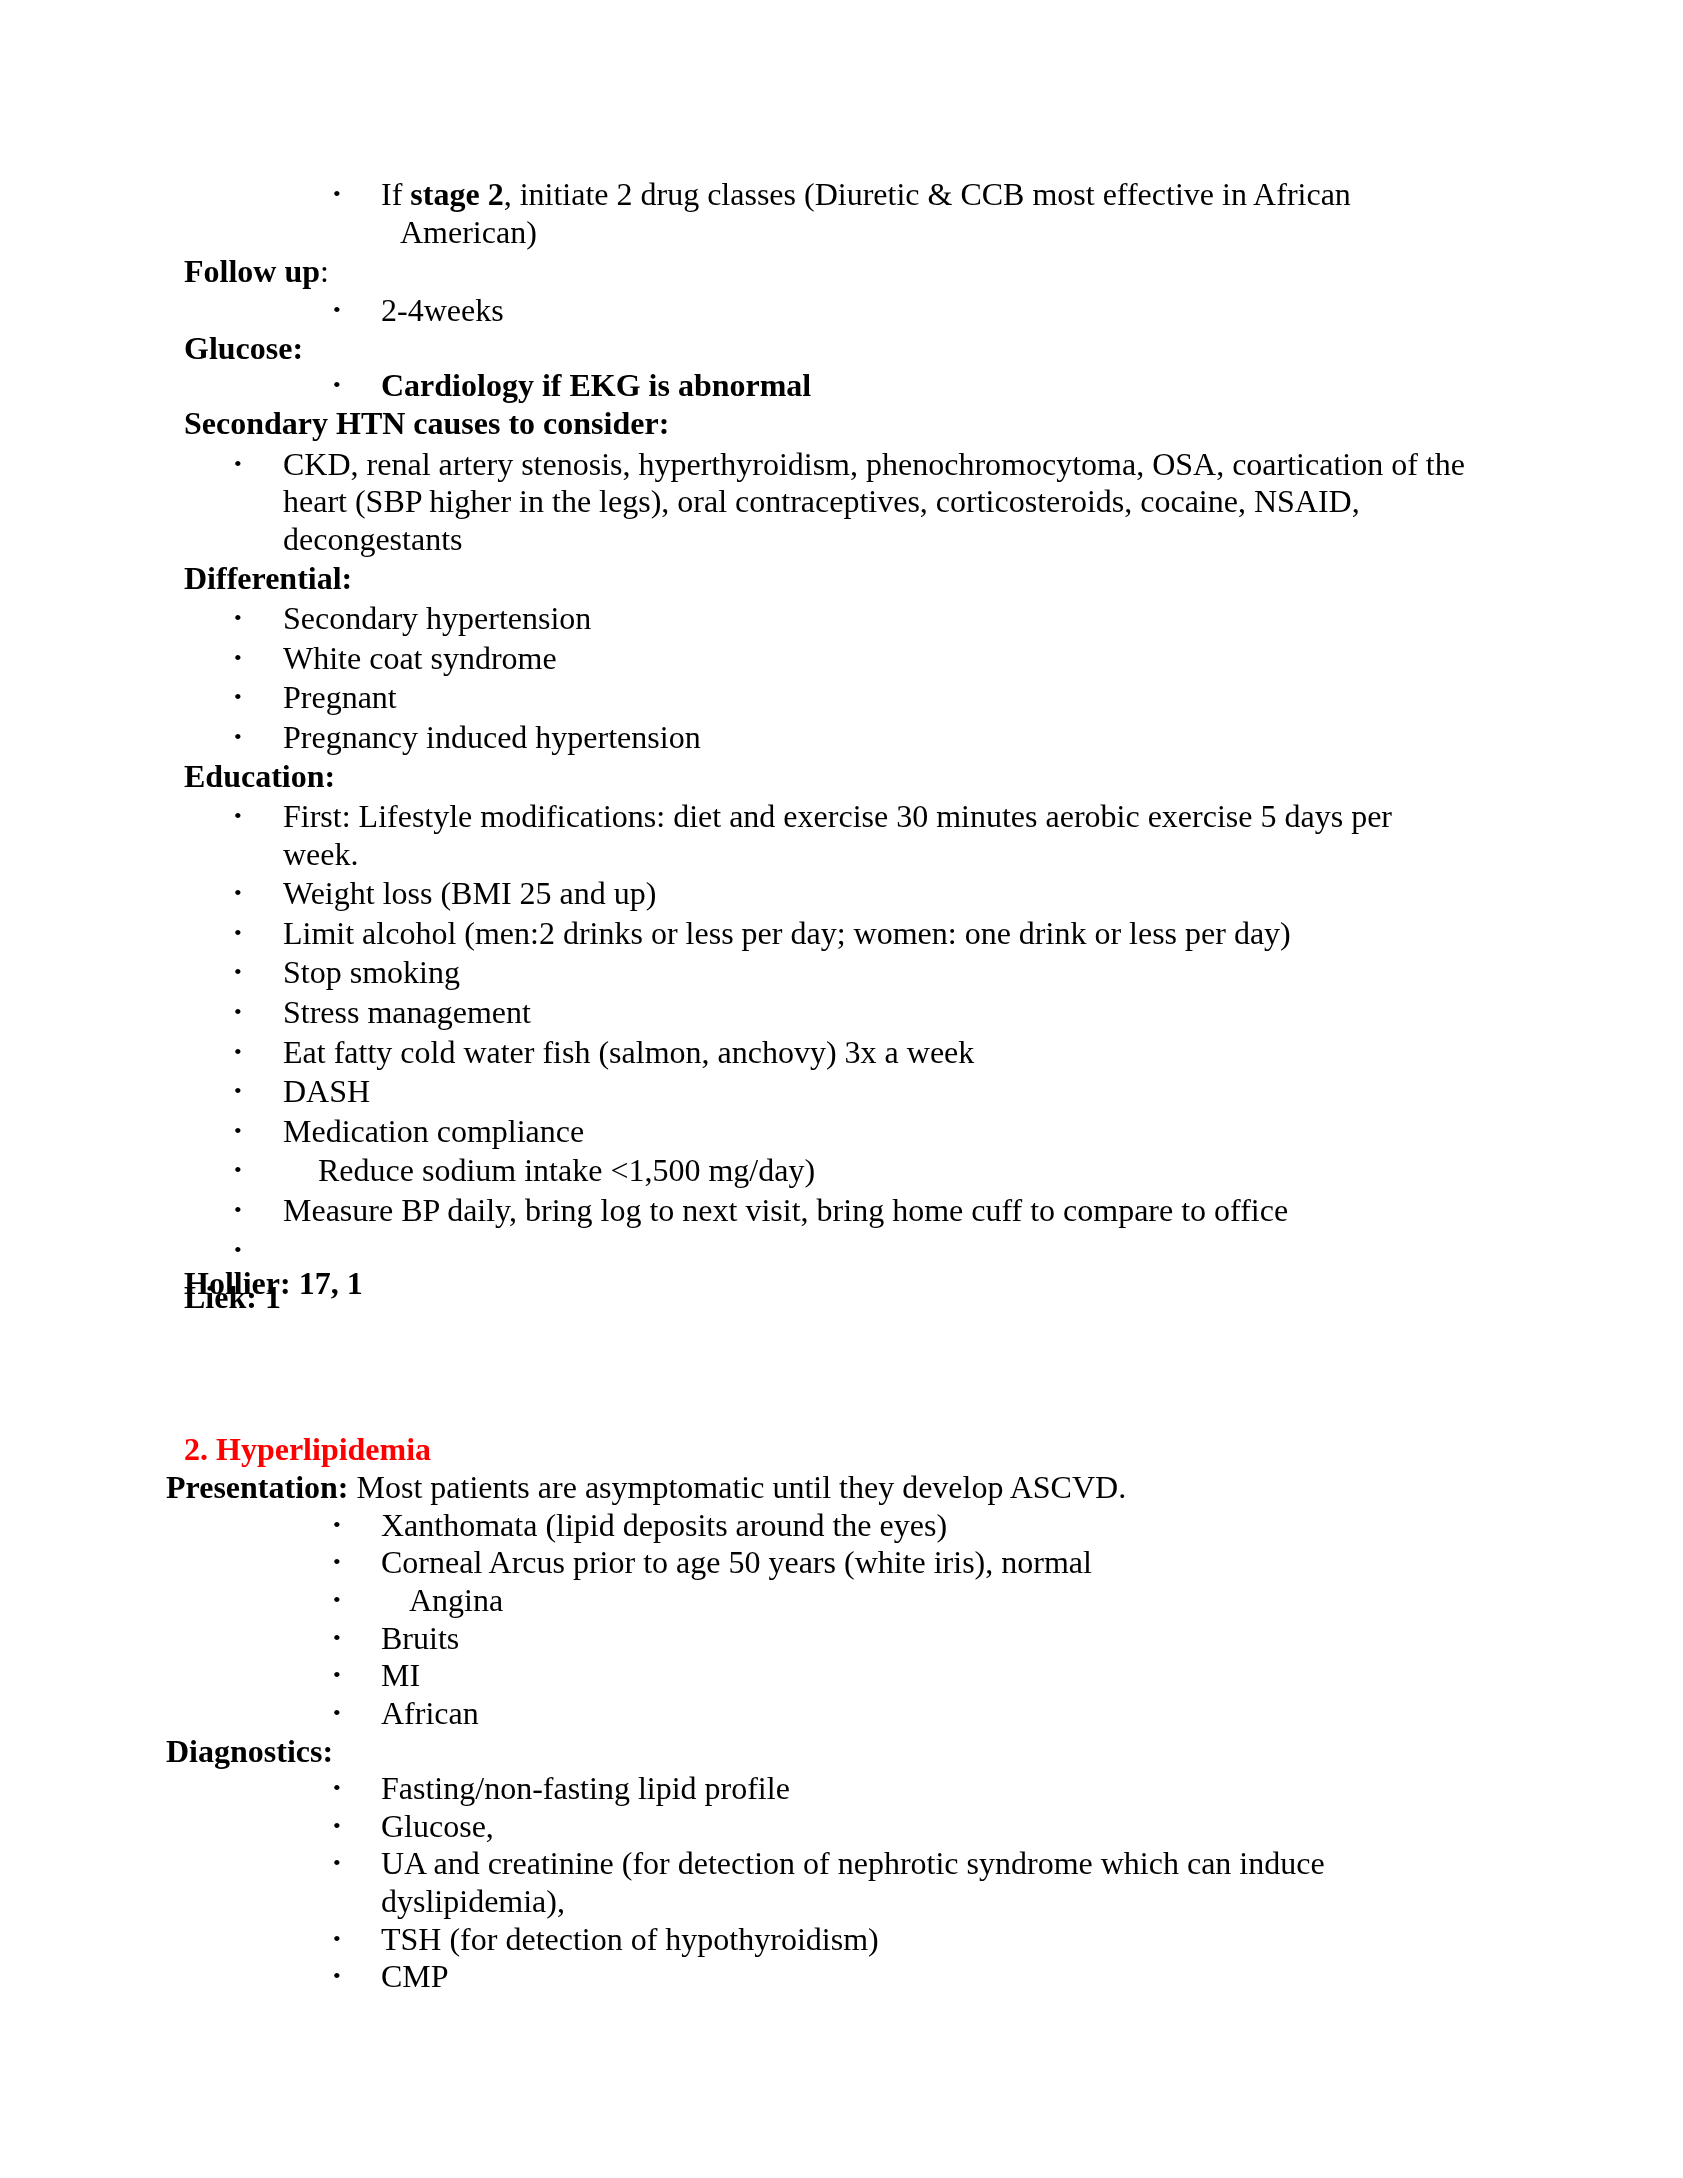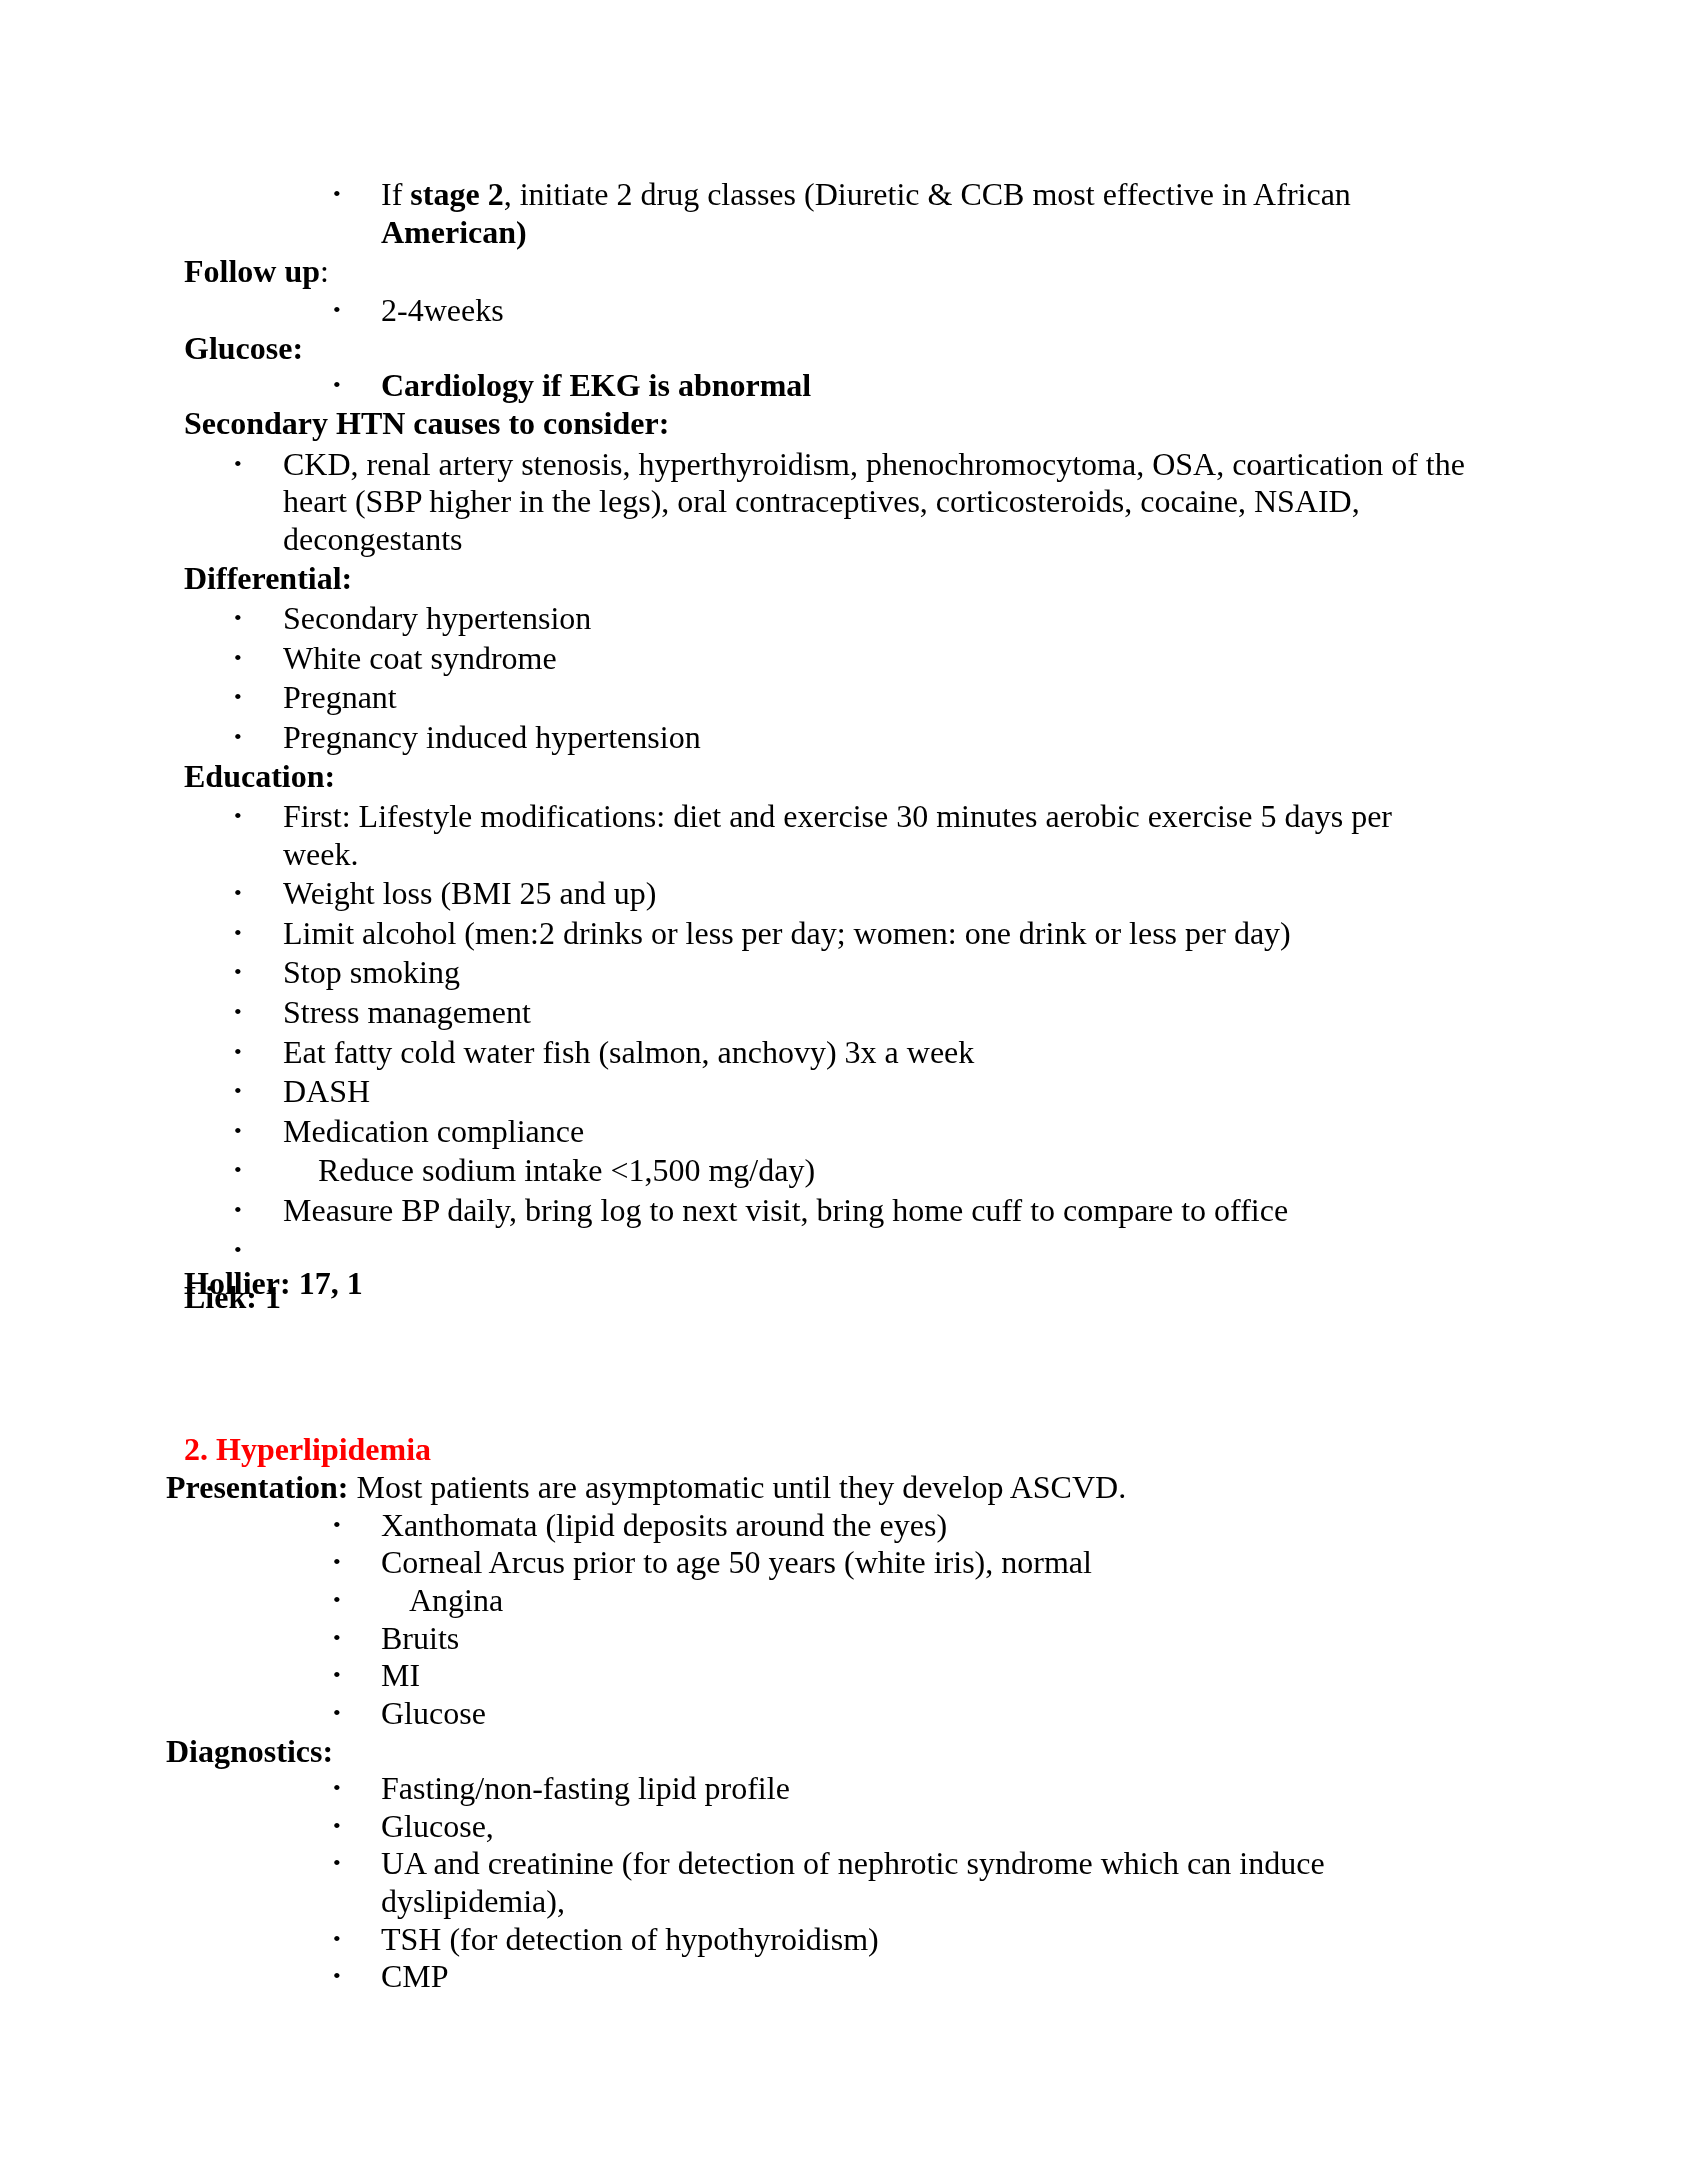--- a/index.html
+++ b/index.html
@@ -40,21 +40,21 @@
 </style>
 </head>
 <body>
 
 <div class="page">
 
   <span class="bullet" style="left:333px; top:175px;">•</span>
   <div class="line" style="left:381px; top:175px;">
     <span>If </span><span class="bold">stage 2</span><span>, initiate 2 drug classes (Diuretic &amp; CCB most effective in African</span>
   </div>
-  <div class="line" style="left:381px; top:213px;font-weight:bold;">American)</div>
+  <div class="line" style="left:400px; top:213px;">American)</div>
 
   <div class="line" style="left:184px; top:252px;">
     <span class="bold">Follow up</span><span>:</span>
   </div>
   <span class="bullet" style="left:333px; top:291px;">•</span>
   <div class="line" style="left:381px; top:291px;">2-4weeks</div>
 
   <div class="line bold" style="left:184px; top:329px;">Glucose:</div>
   <span class="bullet" style="left:333px; top:366px;">•</span>
   <div class="line bold" style="left:184px; top:404px;">Secondary HTN causes to consider:</div>
@@ -112,21 +112,21 @@
   <div class="line" style="left:381px; top:1506px;">Xanthomata (lipid deposits around the eyes)</div>
   <span class="bullet" style="left:333px; top:1543px;">•</span>
   <div class="line" style="left:381px; top:1543px;">Corneal Arcus prior to age 50 years (white iris), normal</div>
   <span class="bullet" style="left:333px; top:1581px;">•</span>
   <div class="line" style="left:381px; top:1581px;margin-left:28px;">Angina</div>
   <span class="bullet" style="left:333px; top:1619px;">•</span>
   <div class="line" style="left:381px; top:1619px;">Bruits</div>
   <span class="bullet" style="left:333px; top:1656px;">•</span>
   <div class="line" style="left:381px; top:1656px;">MI</div>
   <span class="bullet" style="left:333px; top:1694px;">•</span>
-  <div class="line" style="left:381px; top:1694px;">Glucose</div>
+  <div class="line" style="left:381px; top:1694px;">African</div>
 
   <div class="line bold" style="left:166px; top:1732px;">Diagnostics:</div>
   <span class="bullet" style="left:333px; top:1769px;">•</span>
   <div class="line" style="left:381px; top:1769px;">Fasting/non-fasting lipid profile</div>
   <span class="bullet" style="left:333px; top:1807px;">•</span>
   <div class="line" style="left:381px; top:1807px;">Glucose,</div>
   <span class="bullet" style="left:333px; top:1844px;">•</span>
   <div class="line" style="left:381px; top:1844px;">UA and creatinine (for detection of nephrotic syndrome which can induce</div>
   <div class="line" style="left:381px; top:1882px;">dyslipidemia),</div>
   <span class="bullet" style="left:333px; top:1920px;">•</span>

